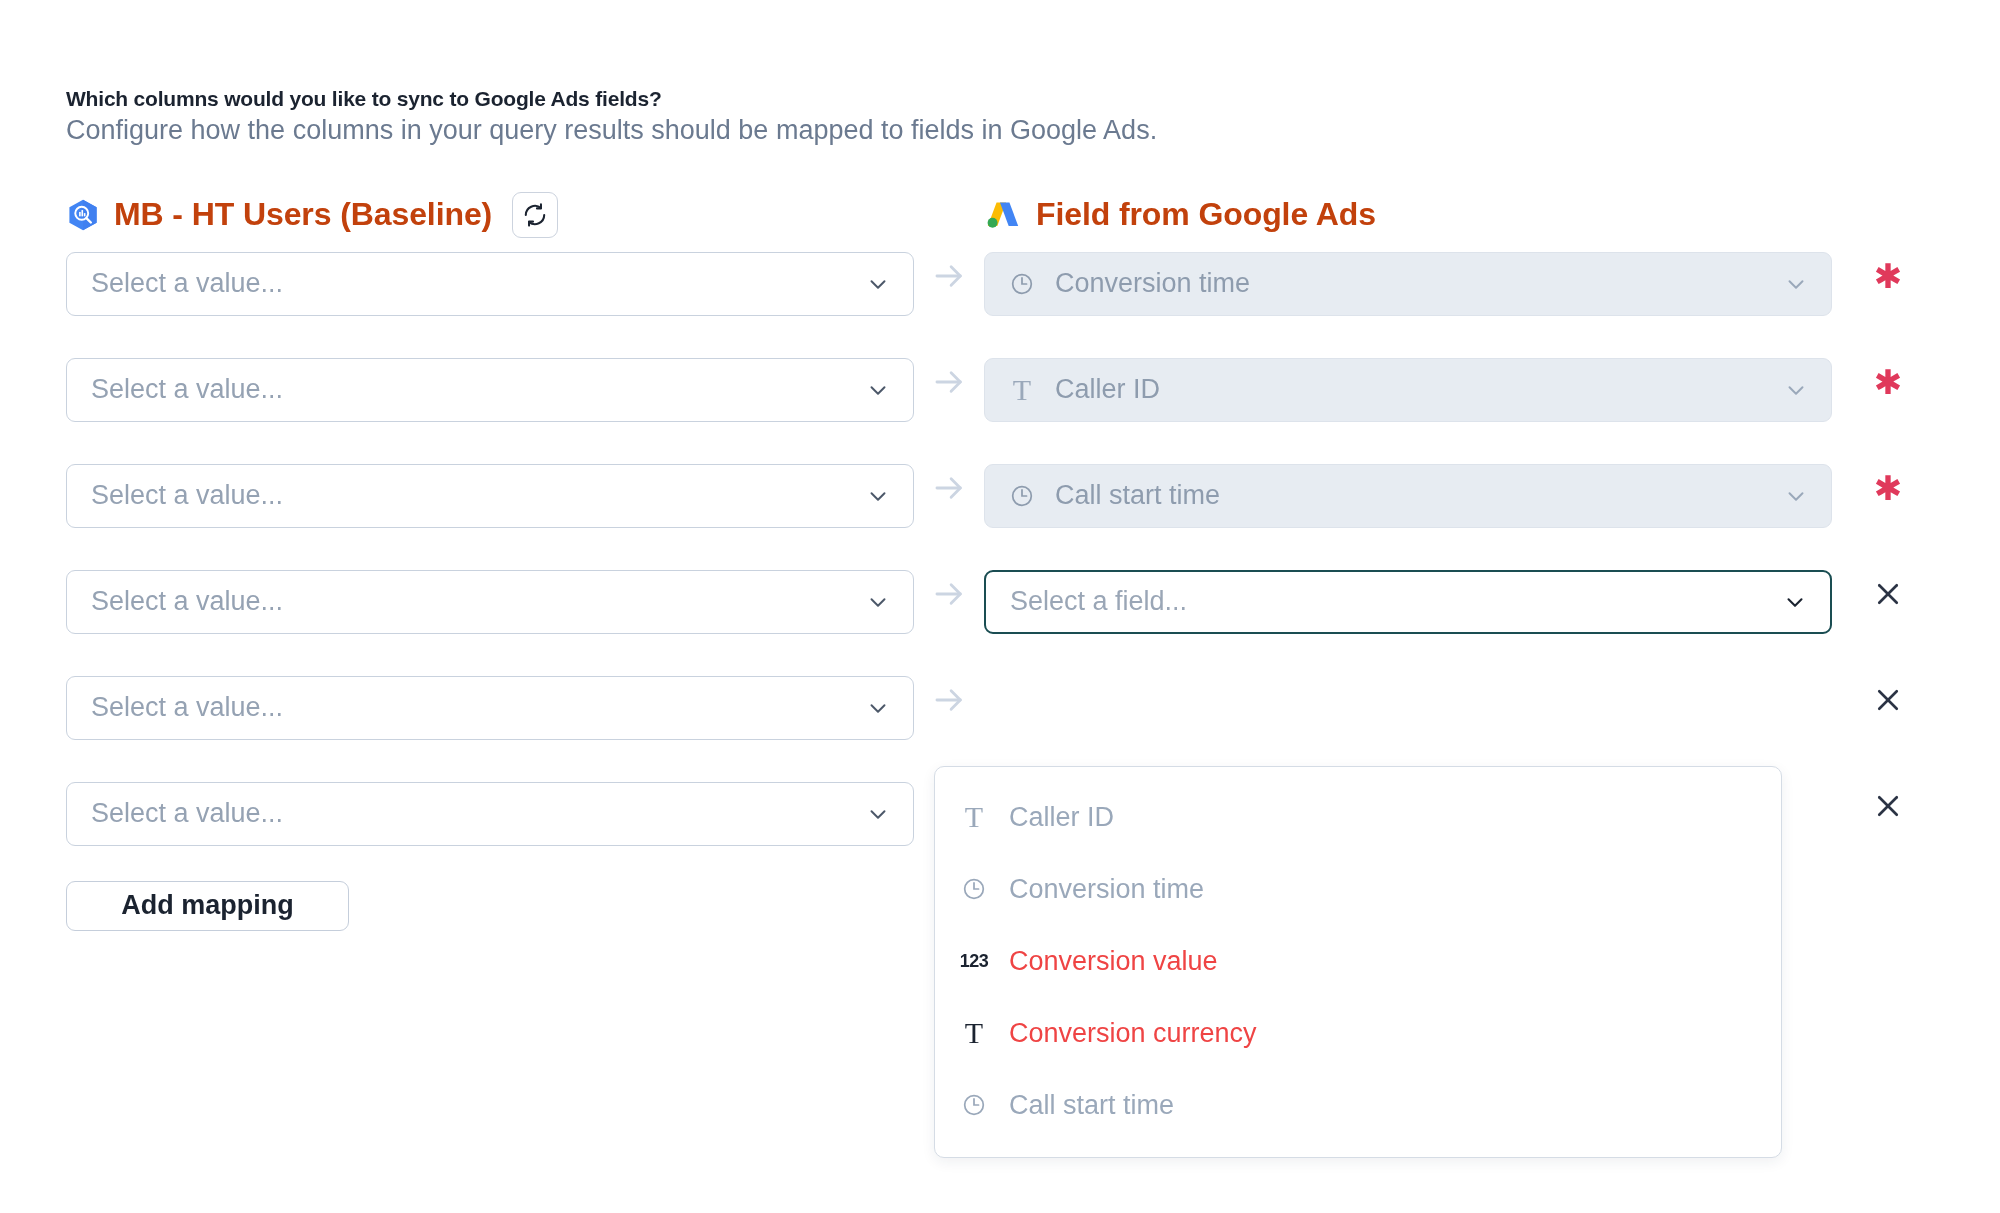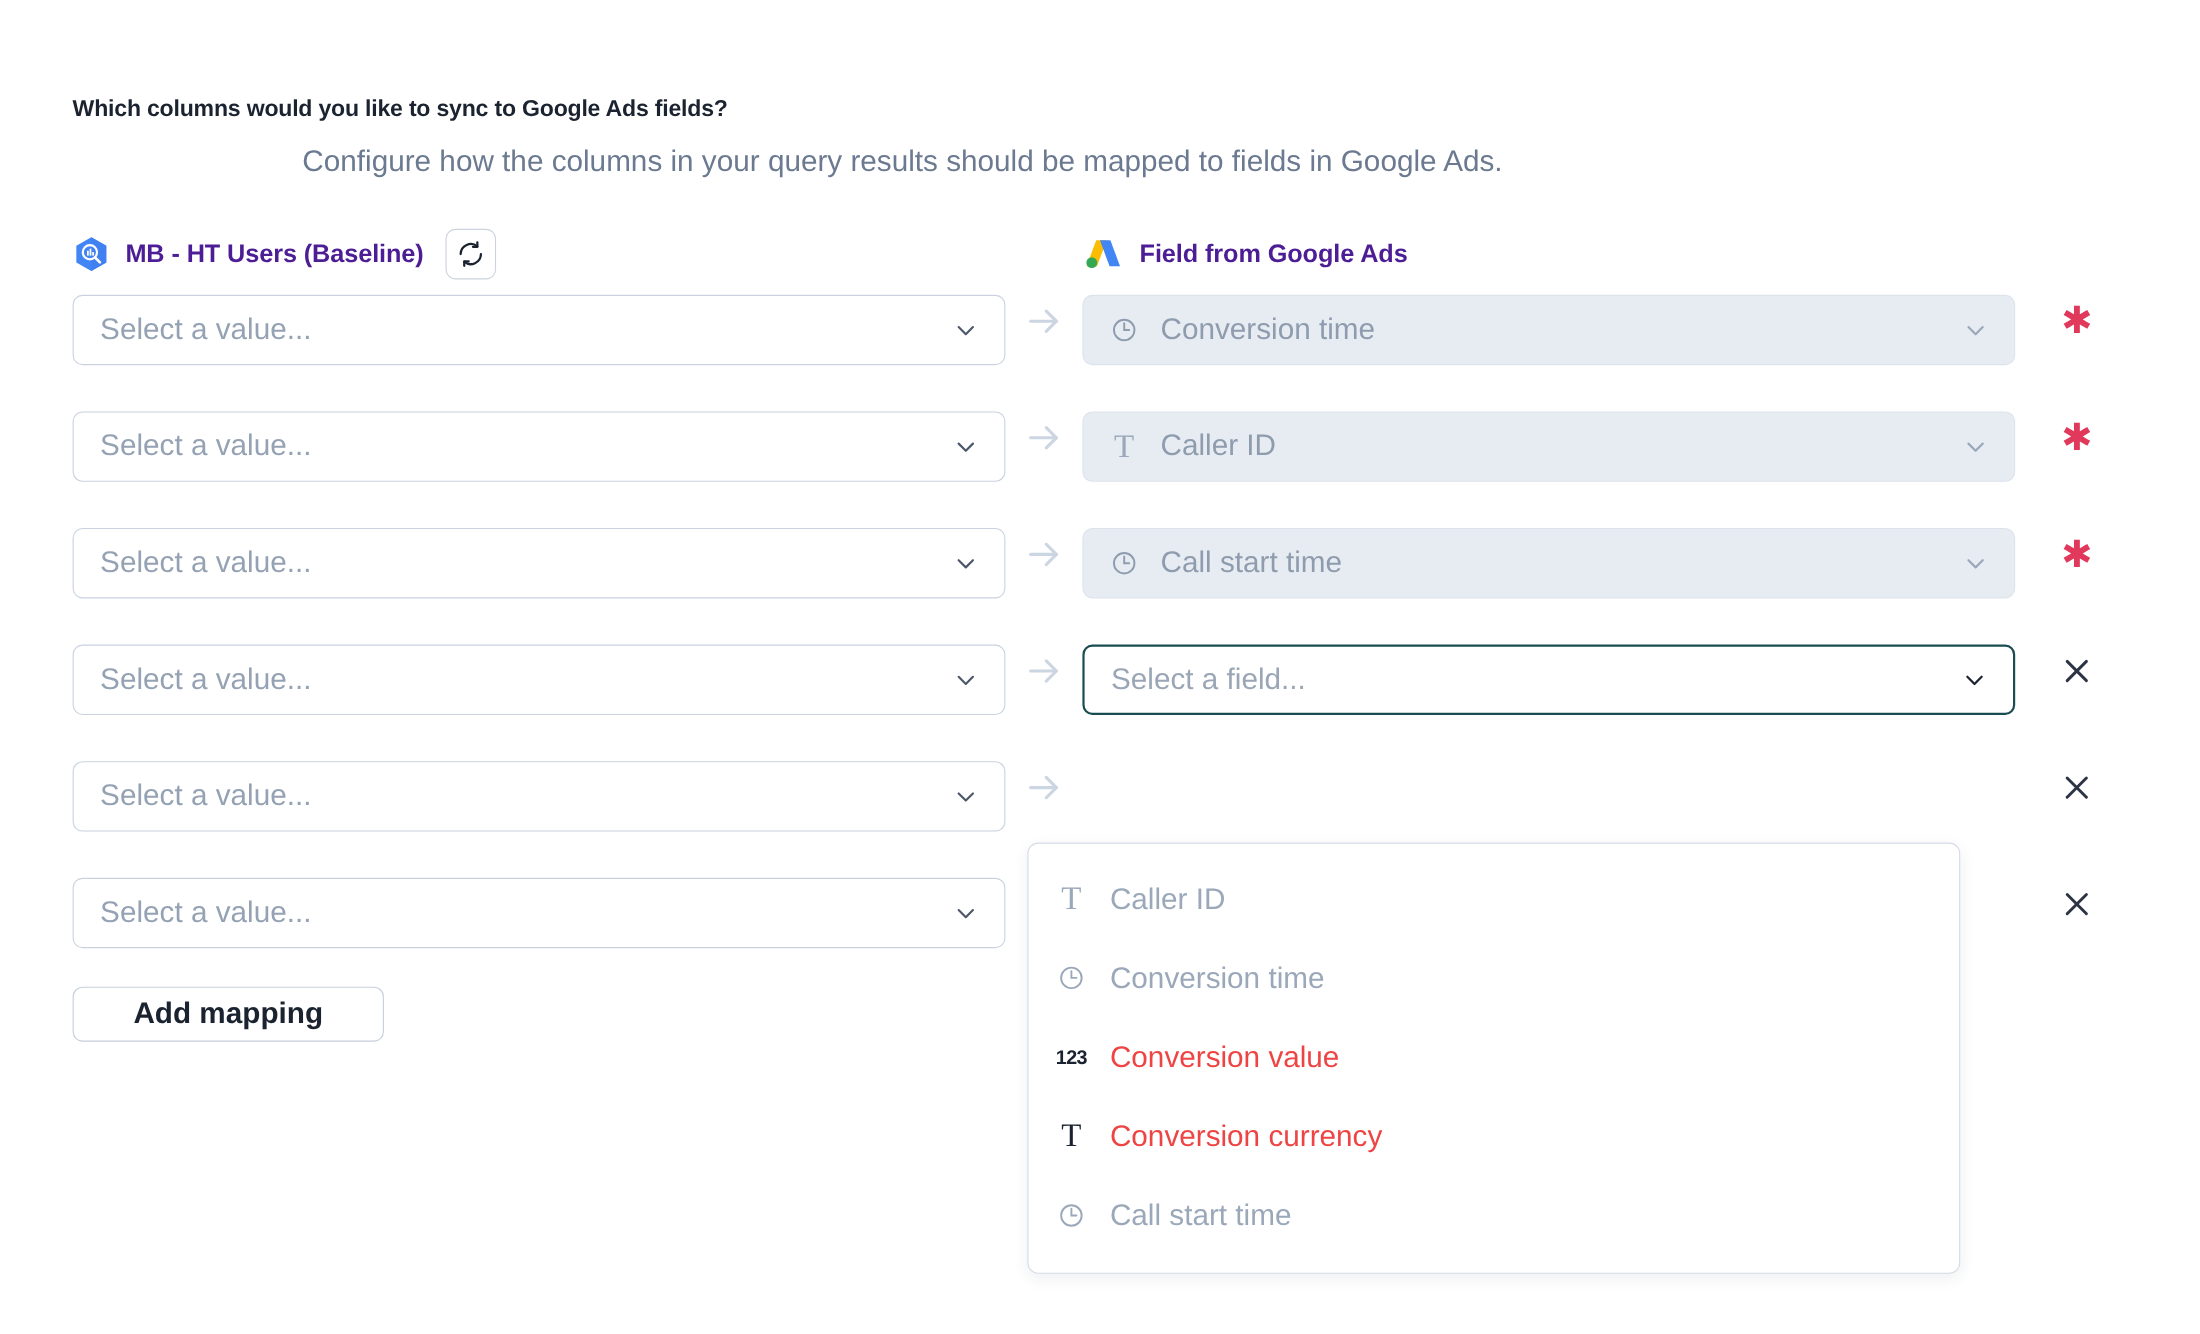--- a/index.html
+++ b/index.html
@@ -23,27 +23,25 @@
   
   .heading {
     font-size: 21px;
     font-weight: 700;
     color: #1b2330;
     letter-spacing: -0.2px;
     line-height: 1.3;
   }
 
   .subheading {
-    margin-top: 16px;
     font-size: 27px;
     font-weight: 400;
     color: #6b7a90;
     line-height: 1.35;
     max-width: 1300px;
-    text-align: right;
   }
 
   
   .col-headers {
     position: relative;
     margin-top: 38px;
     height: 56px;
   }
 
   .col-head {
@@ -52,23 +50,23 @@
     align-items: center;
     gap: 14px;
     top: 0;
     height: 56px;
   }
 
   .col-head.left  { left: 0; }
   .col-head.right { left: 918px; }
 
   .col-head-label {
-    font-size: 23px;
+    font-size: 32px;
     font-weight: 700;
-    color: #4c1d95;
+    color: #c2410c;
     letter-spacing: -0.1px;
     white-space: nowrap;
   }
 
   
   .bq-icon { width: 34px; height: 34px; display:block; flex: none; }
 
   
   .gads-icon { width: 38px; height: 38px; display:block; flex: none; }
 

